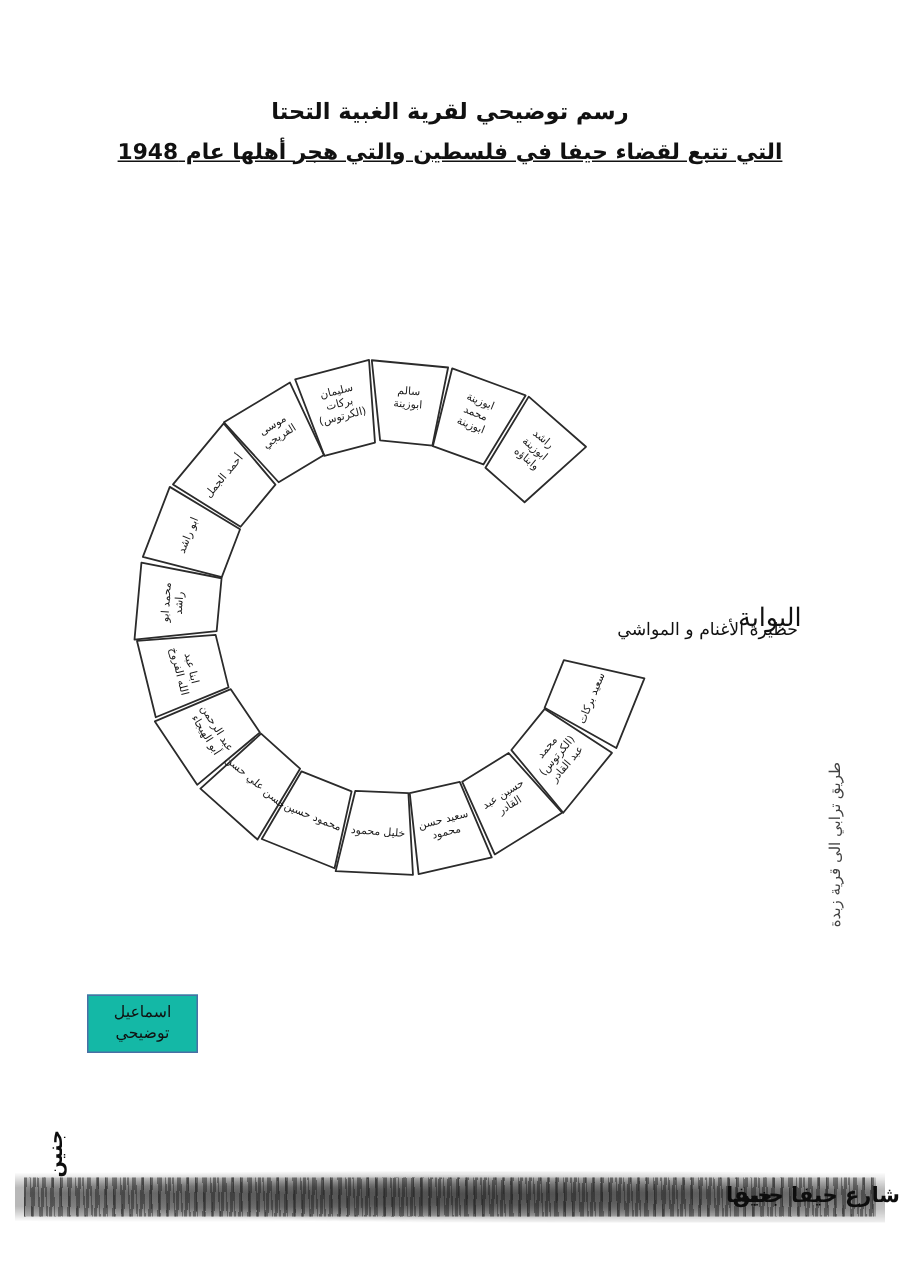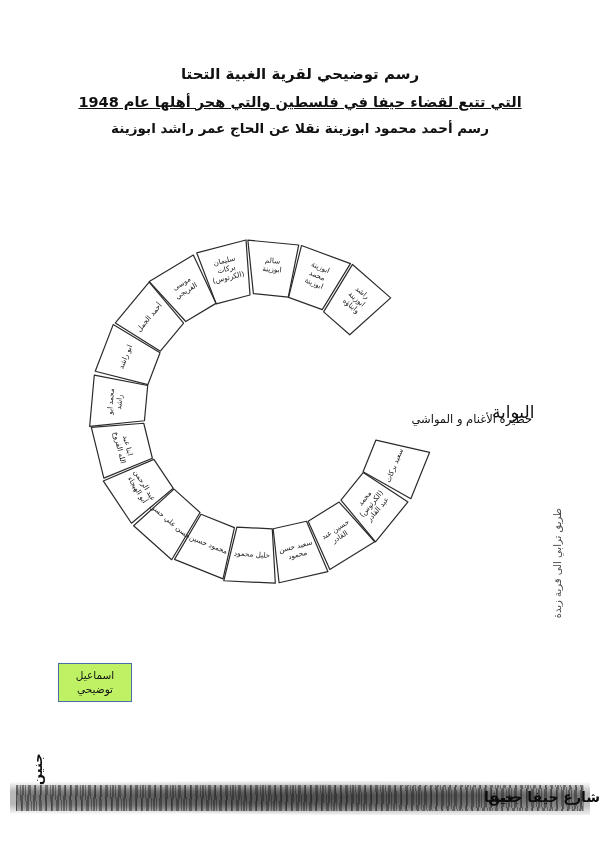--- a/index.html
+++ b/index.html
@@ -95,21 +95,21 @@
     position: absolute;
     top: 663px;
     left: 58px;
     width: 64px;
     padding: 4px 4px 5px;
     border: 1px solid #4a6fa5;
     text-align: center;
     line-height: 1.35;
     font-size: 10.5px;
     color: #111;
-    background: #bef264;
+    background: #14b8a6;
     direction: rtl;
   }
 
   
   .road-wrap {
     position: absolute;
     top: 773px;
     left: 0;
     width: 600px;
     height: 56px;
@@ -161,21 +161,20 @@
     transform-origin: left top;
     font-size: 13px;
   }
 </style>
 </head>
 <body>
 
 <div class="header">
   <div class="line l1">رسم  توضيحي لقرية الغبية التحتا</div>
   <div class="line l2">التي تتبع لقضاء حيفا في فلسطين والتي هجر أهلها عام 1948</div>
-  <div class="line l3">رسم أحمد محمود ابوزينة نقلا عن الحاج عمر راشد ابوزينة</div>
 </div>
 
 <div class="diagram">
   <svg width="600" height="600" viewBox="0 0 600 600">
     <g id="ring-cells" fill="none" stroke="#2b2b2b" stroke-width="1.2" stroke-linejoin="round">
         <path d="M 349.72519925917464 184.81452599430878 L 390.67523970097346 147.8632501044672 L 352.47869412863105 114.42766450488602 L 323.62896856037145 161.84294534338613 Z"></path>
         <path d="M 322.26748798123407 159.6445338563151 L 350.40444961156356 113.6085070798561 L 301.46953034113034 95.54758640003571 L 288.58465424855297 147.36227837447464 Z"></path>
         <path d="M 288.2614982727414 147.04242301391804 L 298.7327305629857 94.99164304903512 L 247.86192073997066 90.1629238456608 L 253.40156438124654 143.61849397840518 Z"></path>
         <path d="M 250.0008971251452 145.04428396478596 L 246.01397103190575 89.97543513105065 L 196.7505306050135 102.86397838110166 L 216.26204286627848 153.92623183272013 Z"></path>
         <path d="M 215.9858750075956 153.3610898938246 L 193.29945375095306 105.01124183440713 L 149.305236266516 131.55516714158392 L 185.77058178450437 171.5073402068866 Z"></path>

